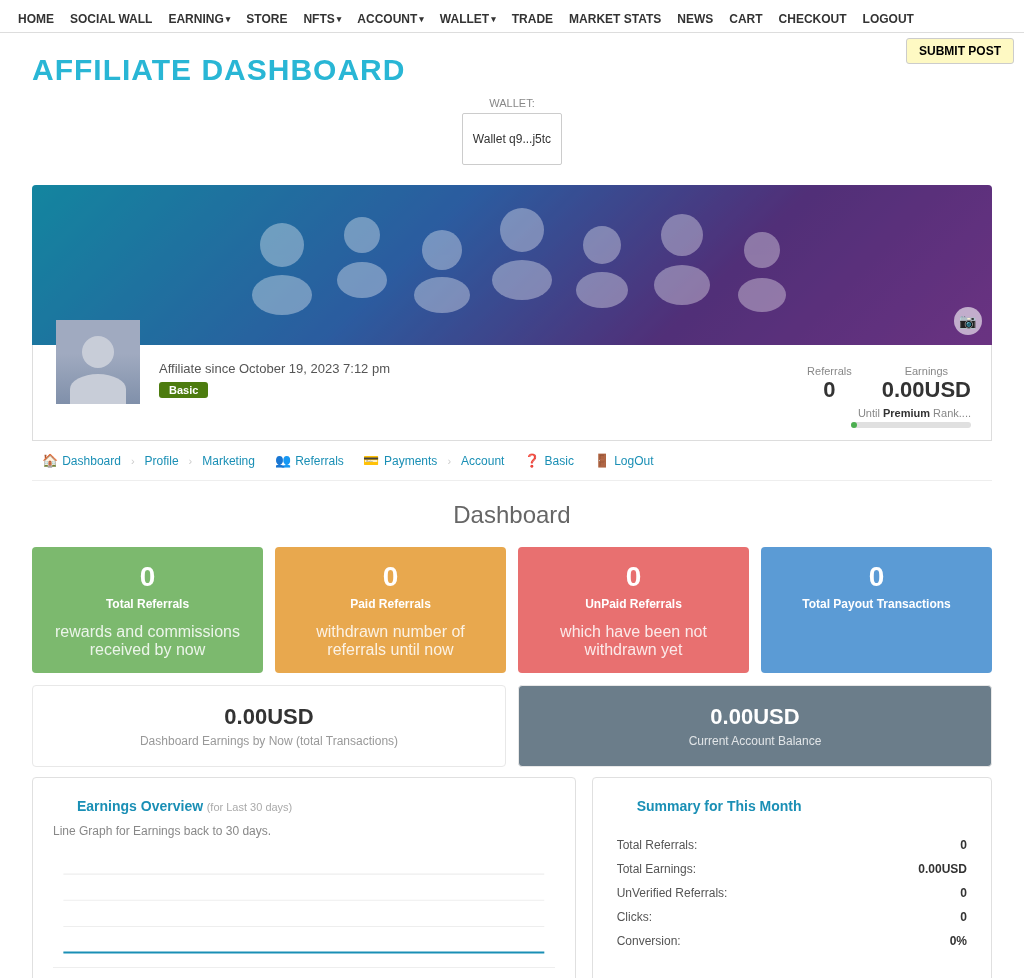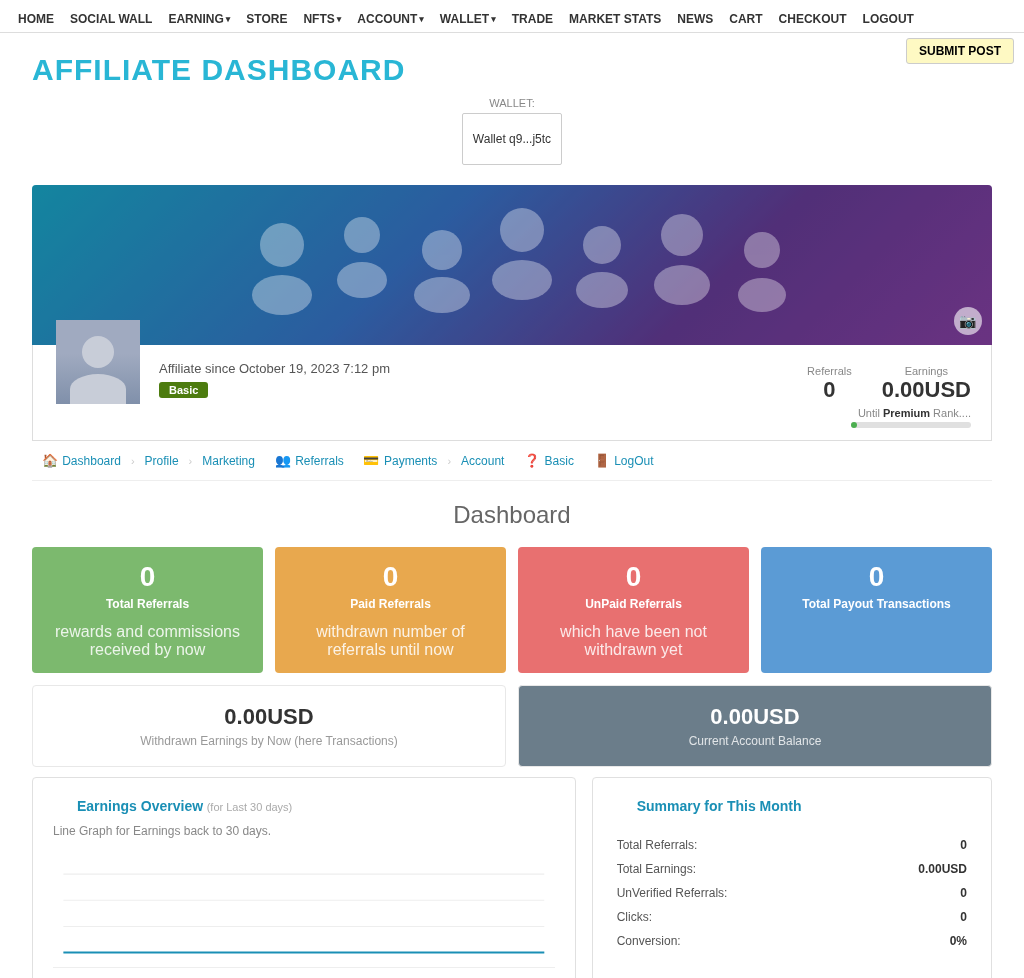--- a/index.html
+++ b/index.html
@@ -333,21 +333,21 @@
     <div class="card card-blue">
       <div class="card-number">0</div>
       <div class="card-title">Total Payout Transactions</div>
       <div class="card-subtitle"></div>
     </div>
   </div>
 
   <div class="earnings-row">
     <div class="earn-card">
       <div class="earn-value">0.00USD</div>
-      <div class="earn-label">Withdrawn Earnings by Now (here Transactions)</div>
+      <div class="earn-label">Dashboard Earnings by Now (total Transactions)</div>
     </div>
     <div class="earn-card earn-card-dark">
       <div class="earn-value">0.00USD</div>
       <div class="earn-label-white">Current Account Balance</div>
     </div>
   </div>
 
 
   <div class="bottom-row">
 

